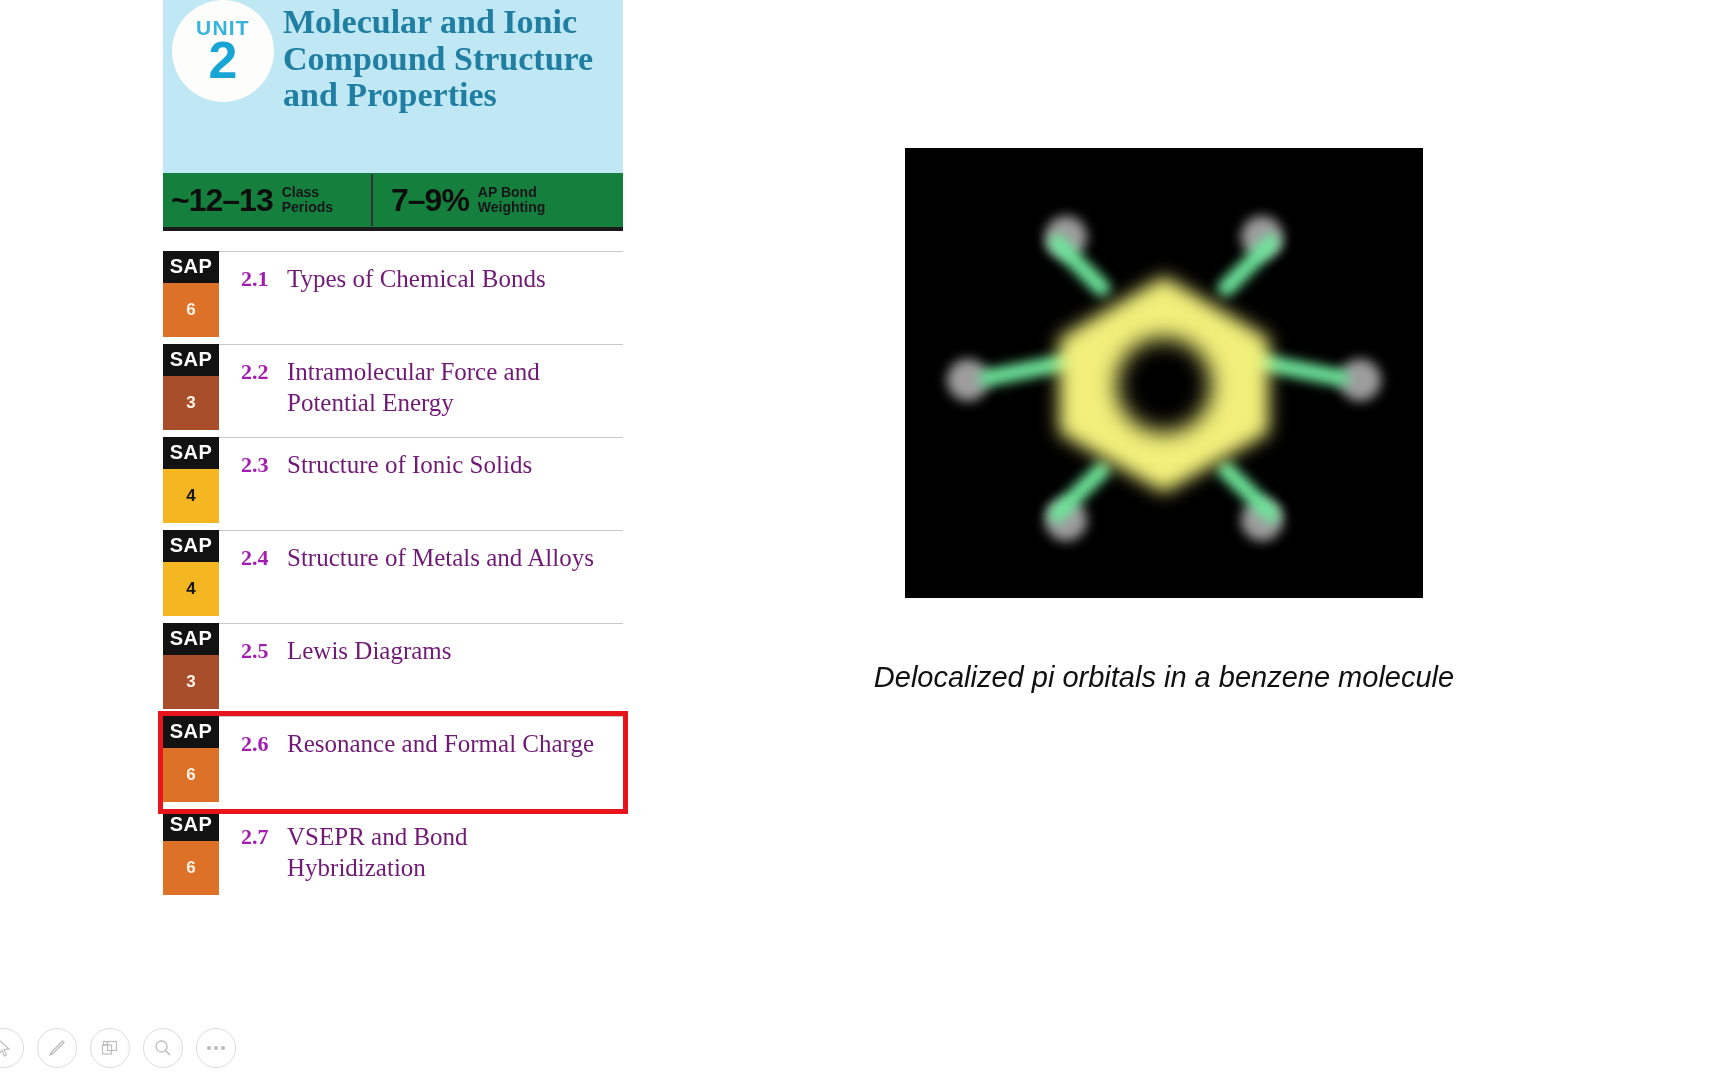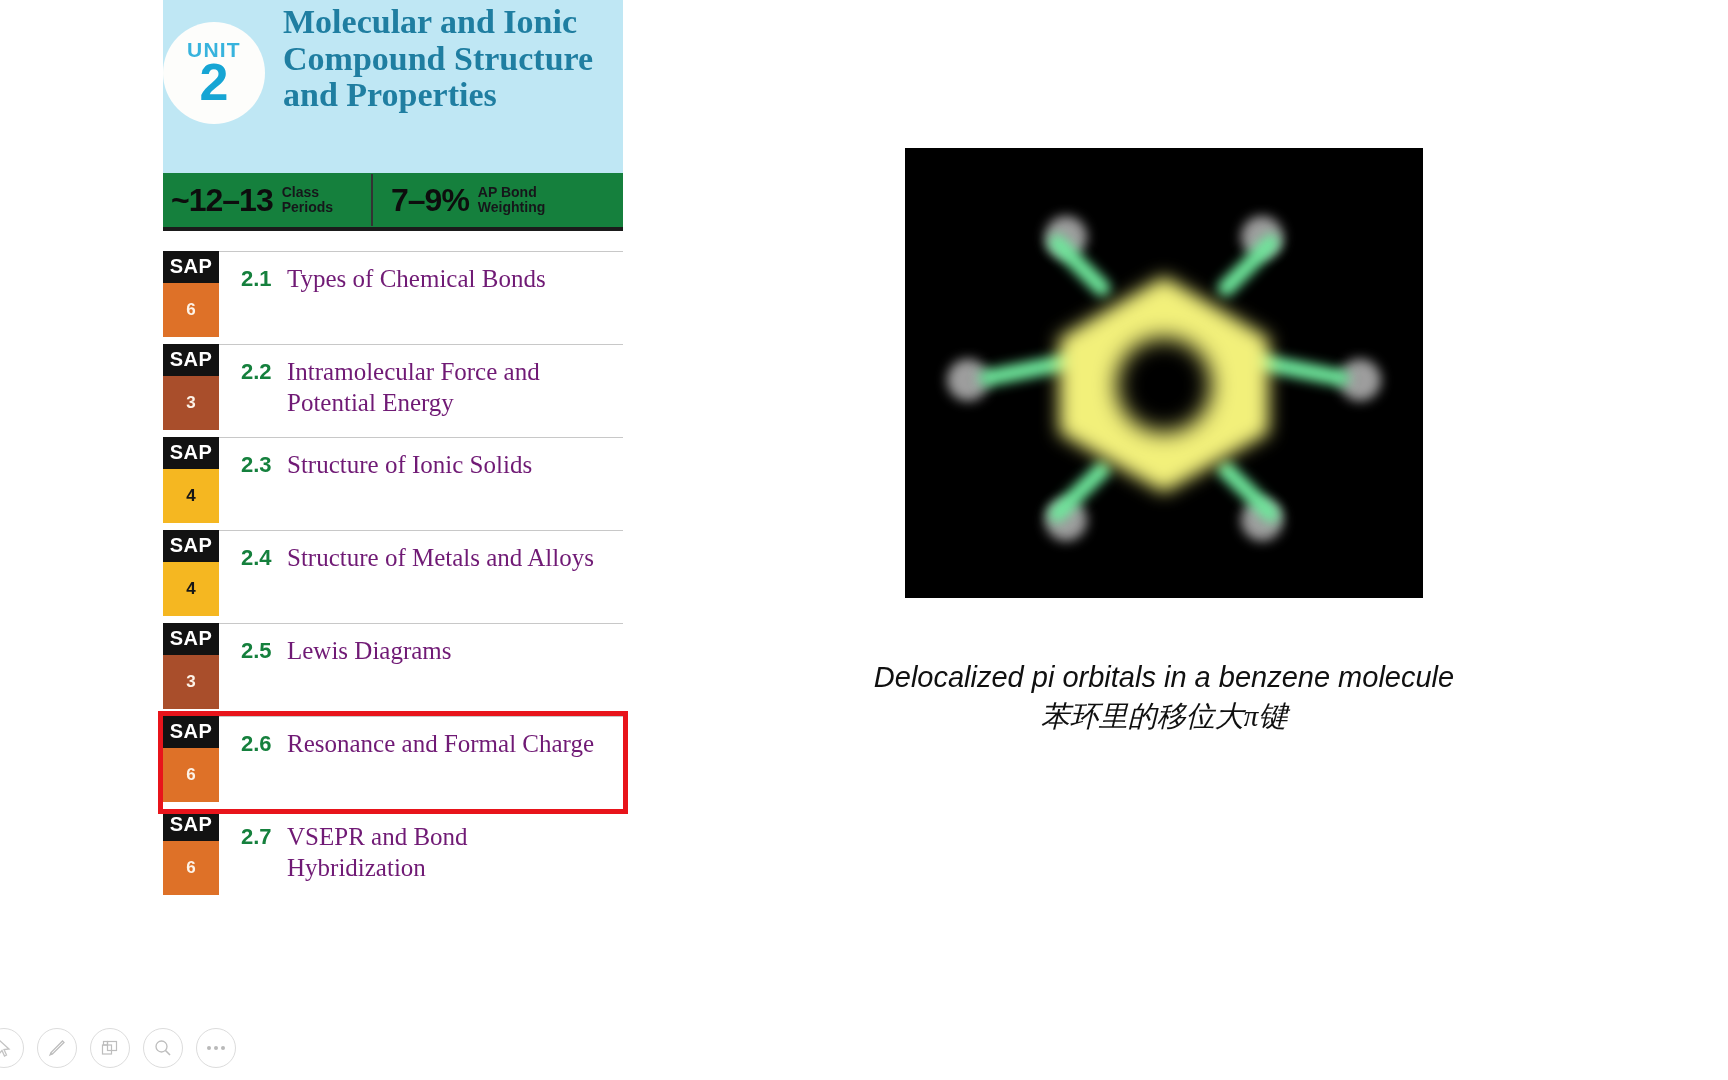--- a/index.html
+++ b/index.html
@@ -28,23 +28,22 @@
   .unit-header {
     background: #bfe7f4;
     height: 173px;
     display: flex;
     align-items: flex-start;
     padding: 0;
     box-sizing: border-box;
   }
   .unit-badge-wrap {
     width: 120px;
-    padding-top: 22px;
-    display: flex;
-    justify-content: flex-start;
+    display: flex;
+    justify-content: center;
     flex: 0 0 120px;
   }
   .unit-circle {
     width: 102px;
     height: 102px;
     border-radius: 50%;
     background: #fdfdfb;
     display: flex;
     flex-direction: column;
     align-items: center;
@@ -144,24 +143,24 @@
     font-size: 17px;
     font-weight: bold;
     font-family: "Liberation Sans", sans-serif;
   }
   .topic-body {
     display: flex;
     padding-top: 12px;
     padding-left: 22px;
   }
   .topic-code {
-    font-family: Liberation Sans, sans-serif;
+    font-family: Liberation Serif, serif;
     font-weight: bold;
     font-size: 22px;
-    color: #15803d;
+    color: #a21caf;
     width: 46px;
     flex: 0 0 46px;
     padding-top: 2px;
   }
   .topic-name {
     font-family: "Liberation Serif", serif;
     font-size: 25px;
     line-height: 1.22;
     color: #701a75;
     max-width: 310px;
@@ -374,21 +373,20 @@
         <polygon points="259,128 364,190 364,285 259,345 154,285 154,190" fill="#f2f07a"></polygon>
       </g>
       <g filter="url(#hole)">
         <circle cx="259" cy="237" r="47" fill="#000000"></circle>
       </g>
     </svg>
   </div>
 
   <div class="figure-caption">
     <div>Delocalized pi orbitals in a benzene molecule</div>
-    <div class="caption-cn">苯环里的移位大π键</div>
   </div>
 </div>
 
 <div id="toolbar">
   <div class="tool-btn" style="margin-left:-24px;">
     <svg width="20" height="20" viewBox="0 0 20 20">
         <path d="M5 2 L15 11 L10 11.5 L12.5 17 L10.5 18 L8 12.5 L5 16 Z" fill="none" stroke="#c3c3c3" stroke-width="1.3"></path>
       </svg>
   </div>
   <div class="tool-btn">

